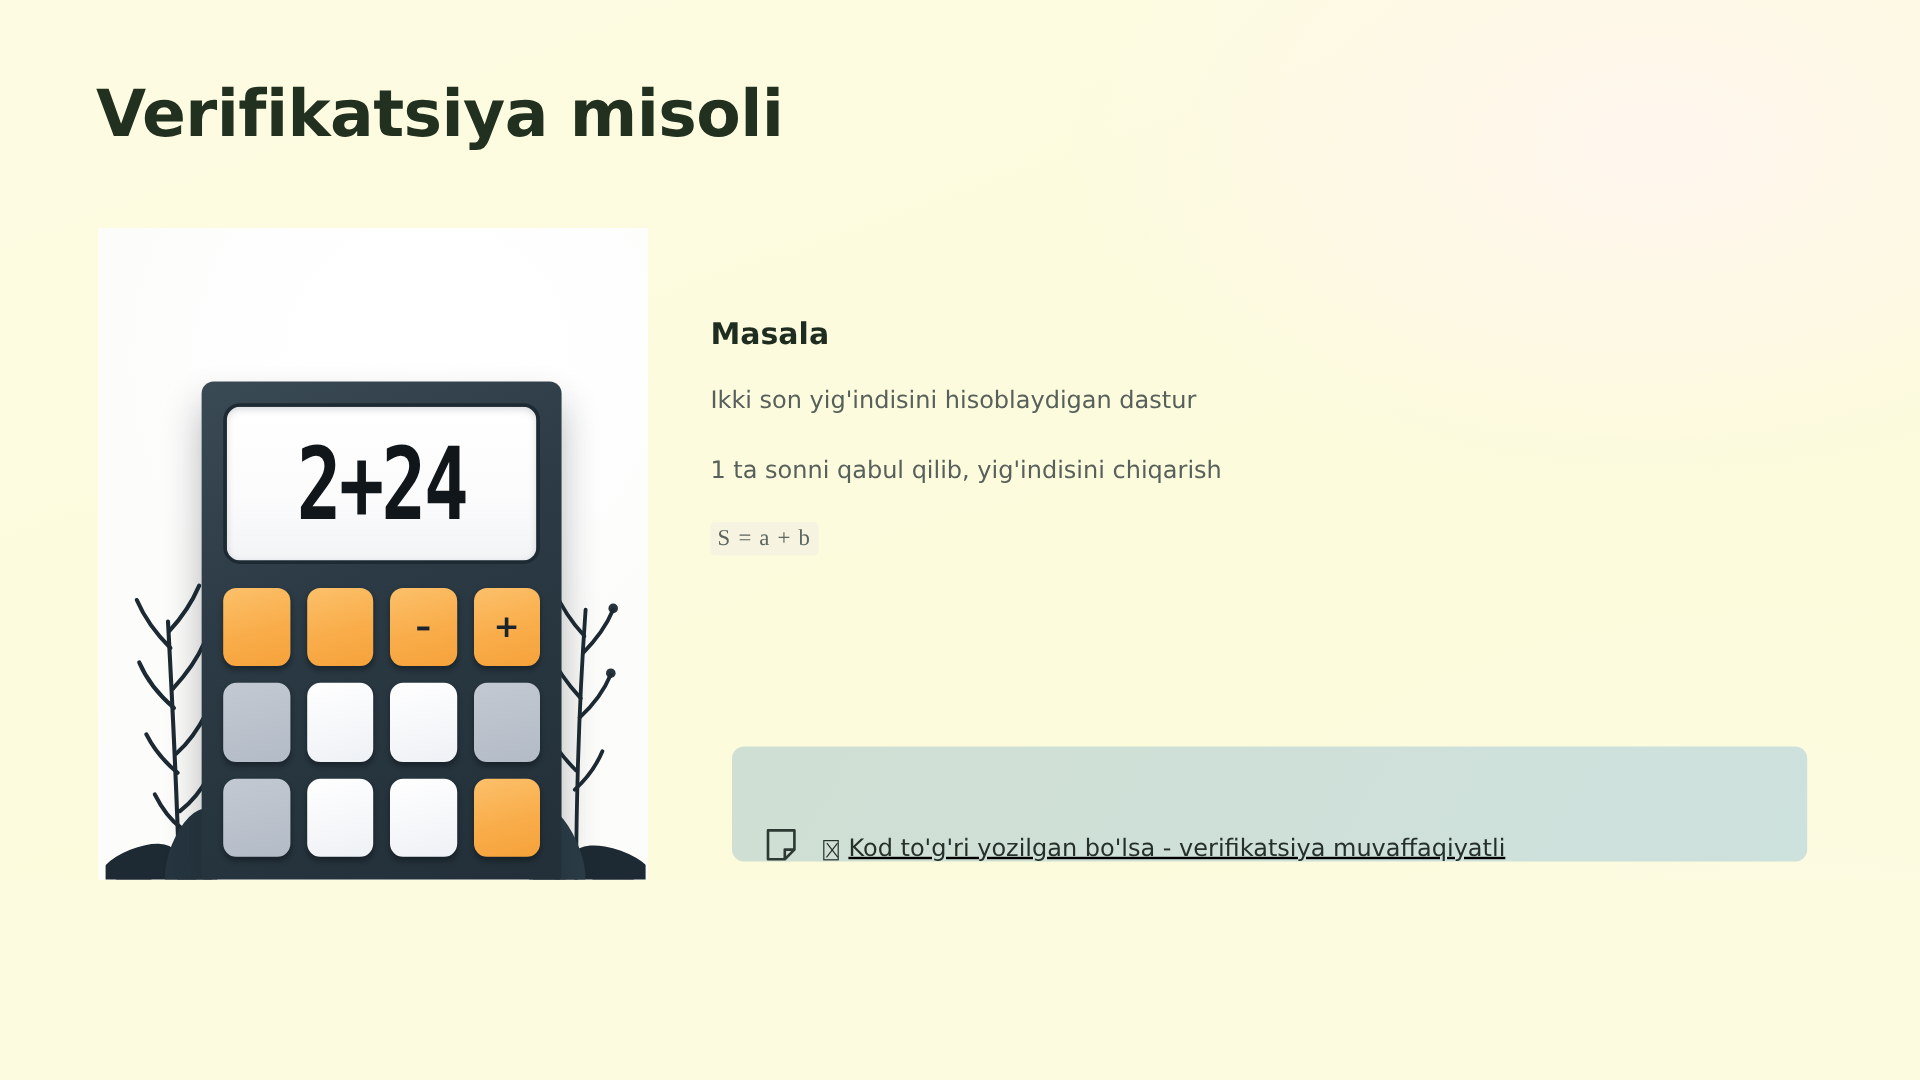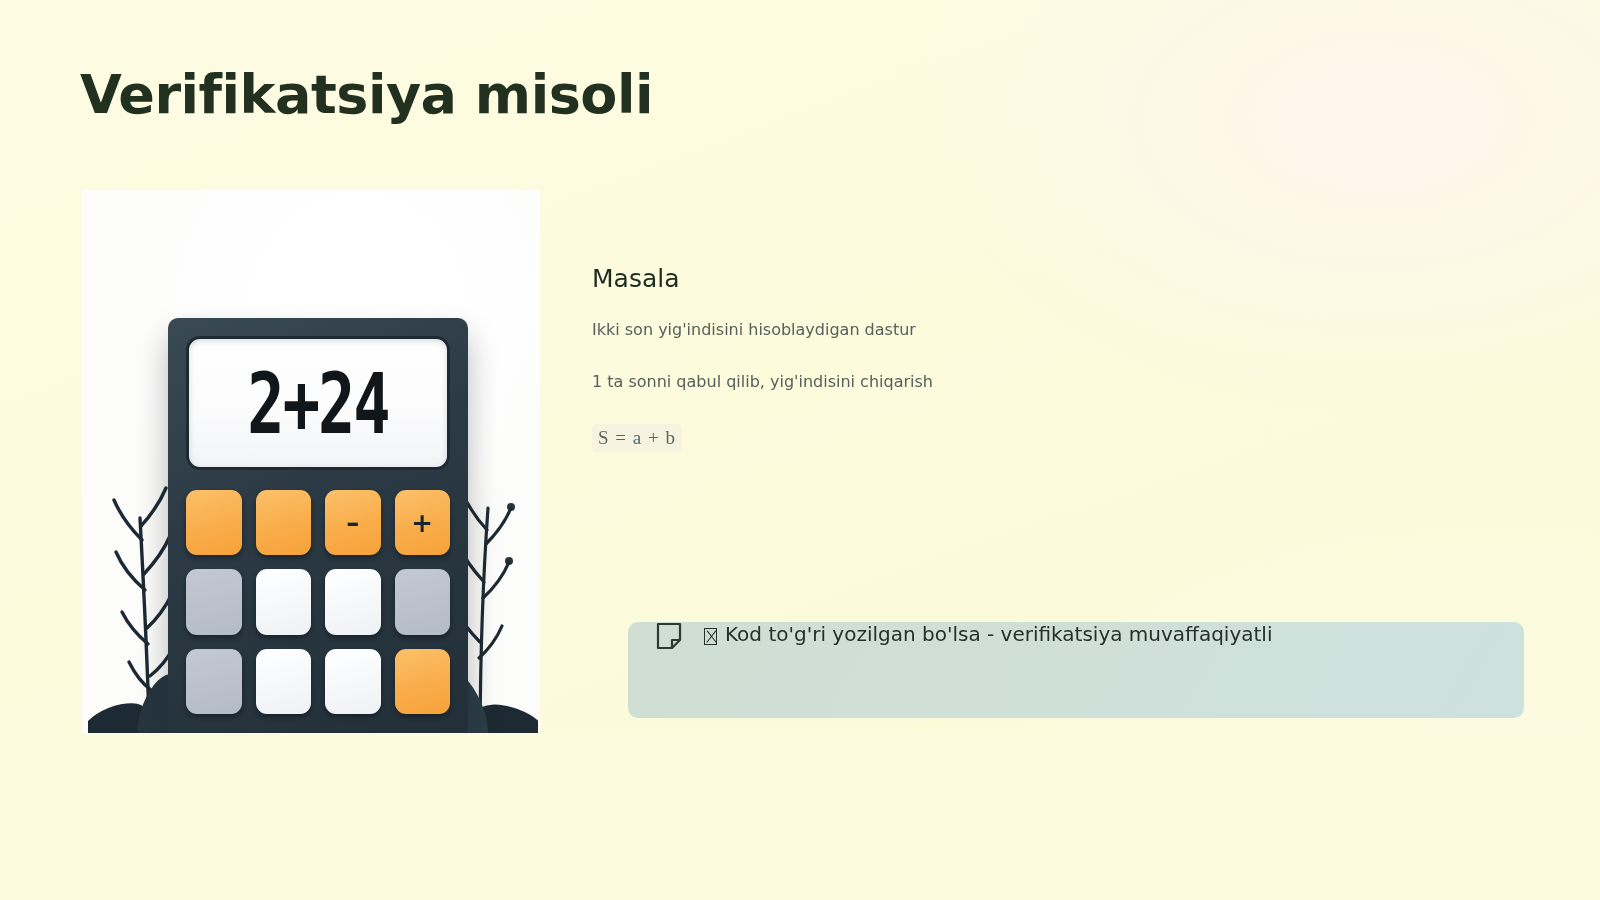--- a/index.html
+++ b/index.html
@@ -141,55 +141,56 @@
 
   
   .content {
     position: absolute;
     left: 592px;
     top: 264px;
     width: 900px;
   }
   .section-heading {
     font-size: 25px;
-    font-weight: normal;
+    font-weight: bold;
     color: #1f2d20;
     margin: 0 0 26px 0;
   }
   .section-body {
-    font-size: 16px;
+    font-size: 20px;
     color: #57605a;
     margin: 0 0 30px 0;
     line-height: 1.4;
   }
   .formula {
     display: inline-block;
     font-family: Liberation Serif, serif;
     font-size: 19px;
     color: #5c655f;
     background: #f6f4e0;
     padding: 3px 6px;
     border-radius: 4px;
     letter-spacing: 1px;
     margin: 0 0 52px 0;
   }
 
   
   .callout {
     position: absolute;
-    left: 628px;
+    left: 610px;
     top: 622px;
     width: 896px;
     height: 96px;
     border-radius: 10px;
     background: linear-gradient(120deg, #cfdfd3 0%, #cfe0d8 45%, #cde1dd 100%);
     display: flex;
-    align-items: flex-start;
+    align-items: flex-end;
     box-sizing: border-box;
     padding: 0 28px;
+    text-decoration: underline;
   }
   .callout-icon {
     flex: 0 0 auto;
     margin-right: 22px;
     line-height: 0;
   }
   .callout-text {
     font-size: 20px;
     color: #26302b;
     display: flex;

